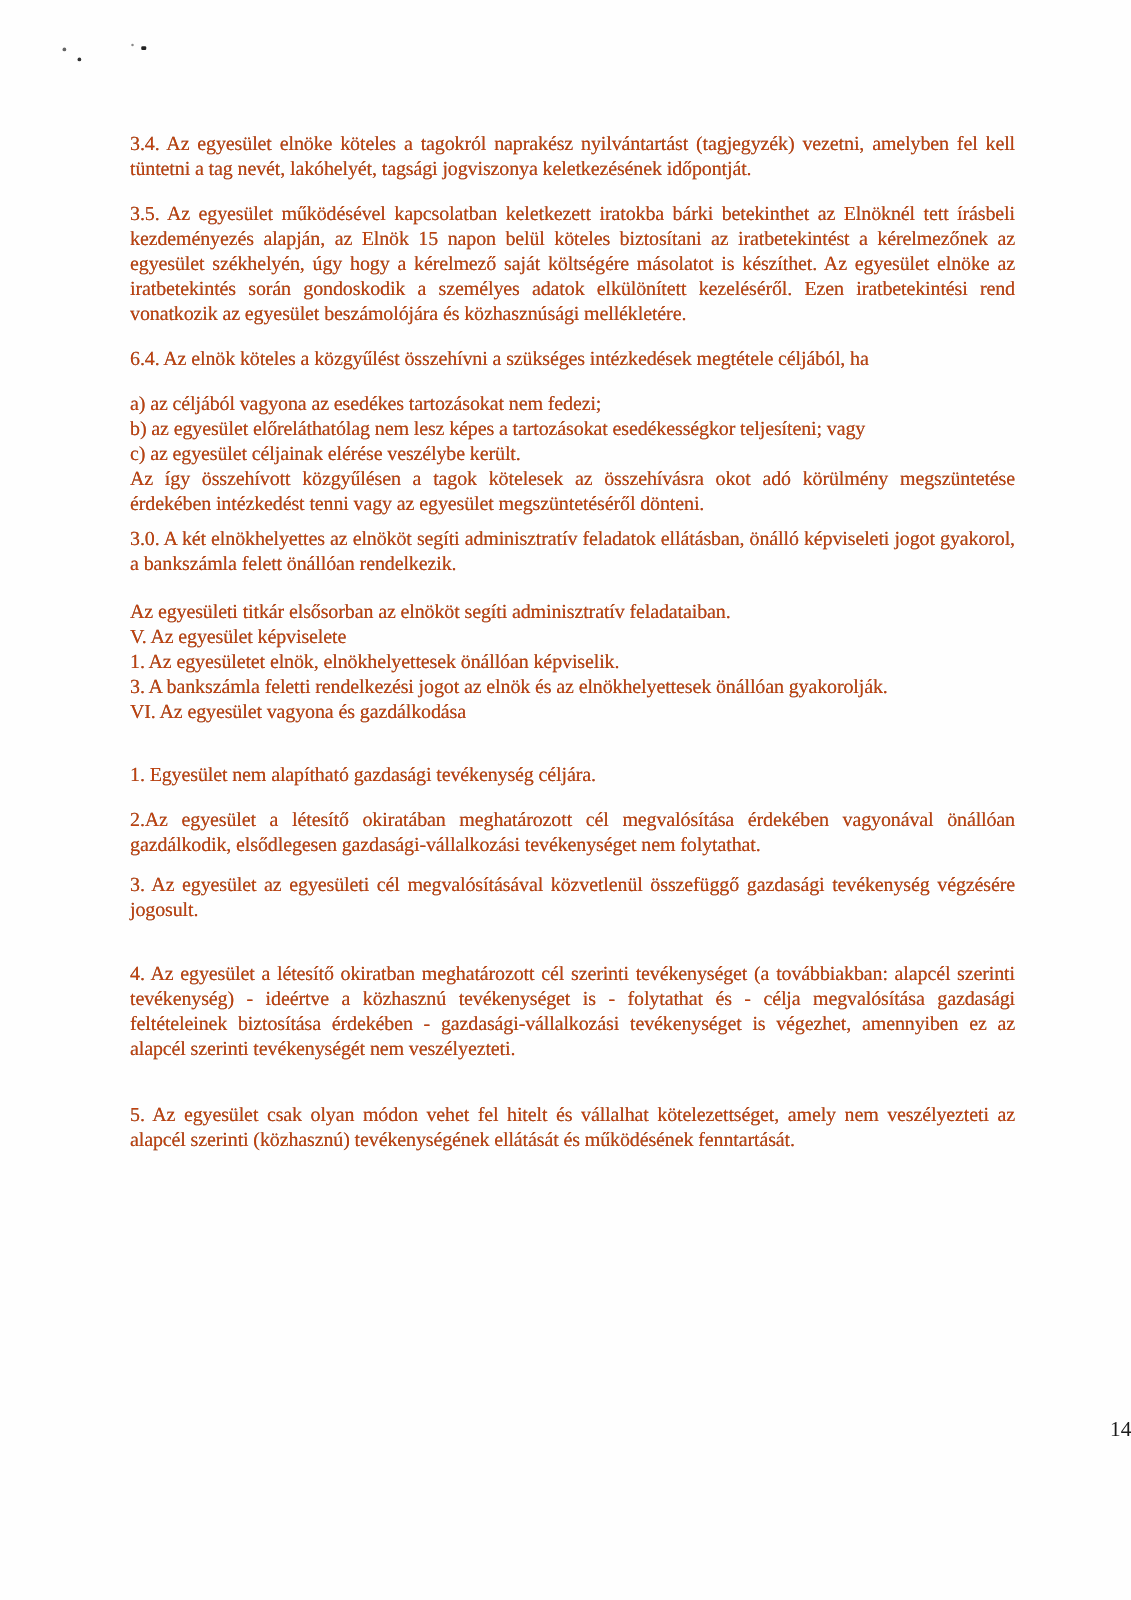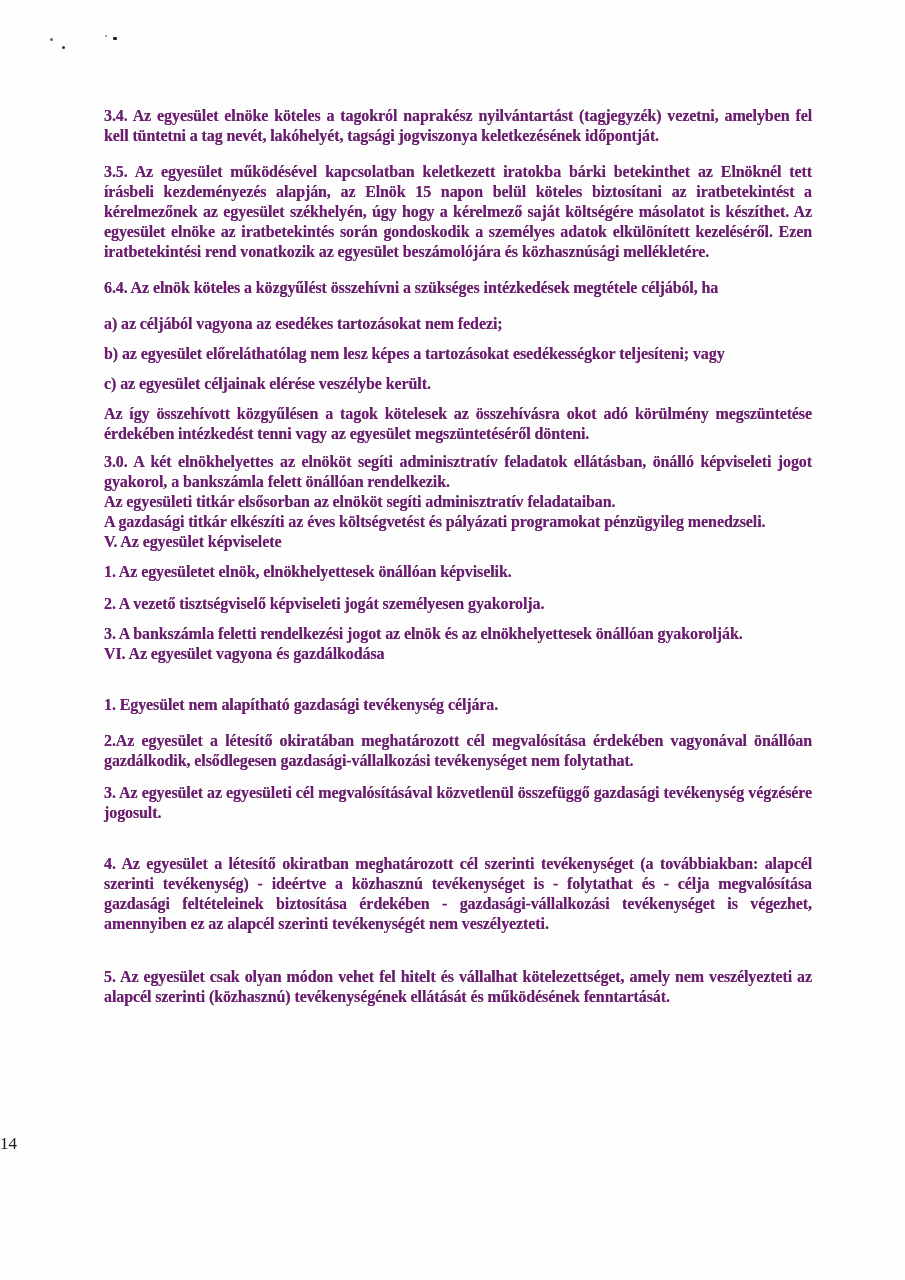--- a/index.html
+++ b/index.html
@@ -17,46 +17,46 @@
   .page {
     position: absolute;
     inset: 0;
     background: #fefefe;
   }
   .content {
     position: absolute;
     top: 106px;
     left: 104px;
     width: 708px;
-    color: #701a75;
+    color: #c2410c;
     font-size: 16px;
-    font-weight: bold;
+    font-weight: normal;
     line-height: 20px;
     letter-spacing: -0.1px;
     text-shadow: 0 0 0.5px rgba(10,10,10,0.55);
   }
   .p {
     margin: 0;
     text-align: justify;
   }
-  .mt-0  { margin-top: 0; }
+  .mt-0  { margin-top: 18px; }
   .mt-8  { margin-top: 8px; }
-  .mt-10 { margin-top: 10px; }
+  .mt-10 { }
   .mt-12 { margin-top: 12px; }
   .mt-14 { margin-top: 31px; }
   .mt-16 { margin-top: 16px; }
   .mt-20 { margin-top: 33px; }
   .mt-24 { margin-top: 16px; }
   .mt-26 { }
   .page-number {
     position: absolute;
     top: 1134px;
     left: 0;
     right: 0;
-    text-align: left;
+    text-align: right;
     font-size: 17px;
     font-weight: normal;
     color: #1a1a1a;
   }
   .speck {
     position: absolute;
     background: #444;
     border-radius: 50%;
   }
   .s1 { left: 50px;  top: 38px; width: 3px; height: 3px; background:#666; }
@@ -77,24 +77,22 @@
   <div class="content">
     <p class="p">3.4. Az egyesület elnöke köteles a tagokról naprakész nyilvántartást (tagjegyzék) vezetni, amelyben fel kell tüntetni a tag nevét, lakóhelyét, tagsági jogviszonya keletkezésének időpontját.</p>
     <p class="p mt-24">3.5. Az egyesület működésével kapcsolatban keletkezett iratokba bárki betekinthet az Elnöknél tett írásbeli kezdeményezés alapján, az Elnök 15 napon belül köteles biztosítani az iratbetekintést a kérelmezőnek az egyesület székhelyén, úgy hogy a kérelmező saját költségére másolatot is készíthet. Az egyesület elnöke az iratbetekintés során gondoskodik a személyes adatok elkülönített kezeléséről. Ezen iratbetekintési rend vonatkozik az egyesület beszámolójára és közhasznúsági mellékletére.</p>
     <p class="p mt-16">6.4. Az elnök köteles a közgyűlést összehívni a szükséges intézkedések megtétele céljából, ha</p>
     <p class="p mt-16">a) az céljából vagyona az esedékes tartozásokat nem fedezi;</p>
     <p class="p mt-10">b) az egyesület előreláthatólag nem lesz képes a tartozásokat esedékességkor teljesíteni; vagy</p>
     <p class="p mt-10">c) az egyesület céljainak elérése veszélybe került.</p>
     <p class="p mt-10">Az így összehívott közgyűlésen a tagok kötelesek az összehívásra okot adó körülmény megszüntetése érdekében intézkedést tenni vagy az egyesület megszüntetéséről dönteni.</p>
     <p class="p mt-8">3.0. A két elnökhelyettes az elnököt segíti adminisztratív feladatok ellátásban, önálló képviseleti jogot gyakorol, a bankszámla felett önállóan rendelkezik.</p>
     <p class="p mt-0">Az egyesületi titkár elsősorban az elnököt segíti adminisztratív feladataiban.</p>
-    <p class="p mt-0">A gazdasági titkár elkészíti az éves költségvetést és pályázati programokat pénzügyileg menedzseli.</p>
     <p class="p mt-26">V. Az egyesület képviselete</p>
     <p class="p mt-10">1. Az egyesületet elnök, elnökhelyettesek önállóan képviselik.</p>
-    <p class="p mt-12">2. A vezető tisztségviselő képviseleti jogát személyesen gyakorolja.</p>
     <p class="p mt-10">3. A bankszámla feletti rendelkezési jogot az elnök és az elnökhelyettesek önállóan gyakorolják.</p>
     <p class="p mt-26">VI. Az egyesület vagyona és gazdálkodása</p>
     <p class="p mt-14">1. Egyesület nem alapítható gazdasági tevékenység céljára.</p>
     <p class="p mt-24">2.Az egyesület a létesítő okiratában meghatározott cél megvalósítása érdekében vagyonával önállóan gazdálkodik, elsődlegesen gazdasági-vállalkozási tevékenységet nem folytathat.</p>
     <p class="p mt-12">3. Az egyesület az egyesületi cél megvalósításával közvetlenül összefüggő gazdasági tevékenység végzésére jogosult.</p>
     <p class="p mt-14">4. Az egyesület a létesítő okiratban meghatározott cél szerinti tevékenységet (a továbbiakban: alapcél szerinti tevékenység) - ideértve a közhasznú tevékenységet is - folytathat és - célja megvalósítása gazdasági feltételeinek biztosítása érdekében - gazdasági-vállalkozási tevékenységet is végezhet, amennyiben ez az alapcél szerinti tevékenységét nem veszélyezteti.</p>
     <p class="p mt-20">5. Az egyesület csak olyan módon vehet fel hitelt és vállalhat kötelezettséget, amely nem veszélyezteti az alapcél szerinti (közhasznú) tevékenységének ellátását és működésének fenntartását.</p>
   </div>
 
   <div class="page-number">14</div>

